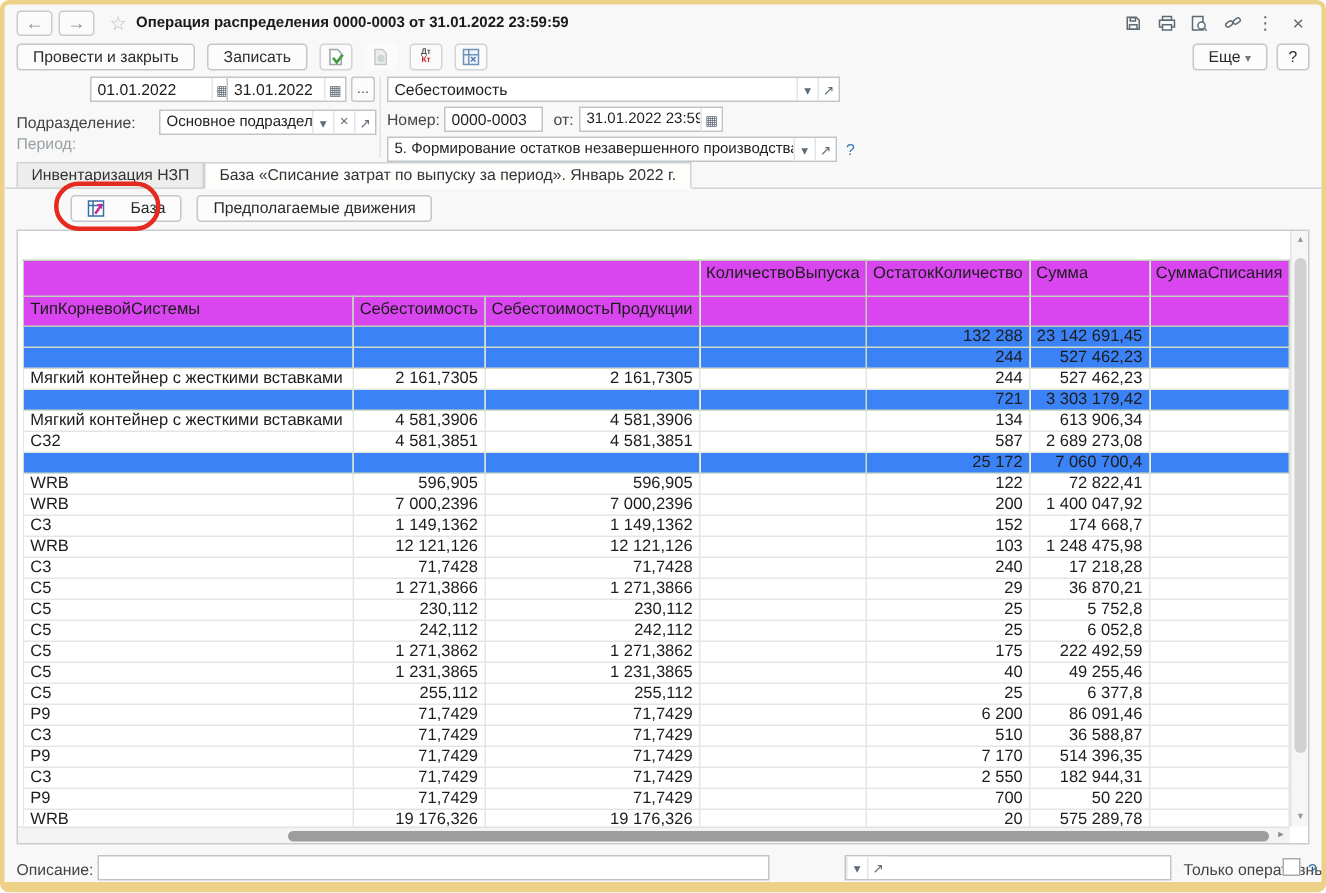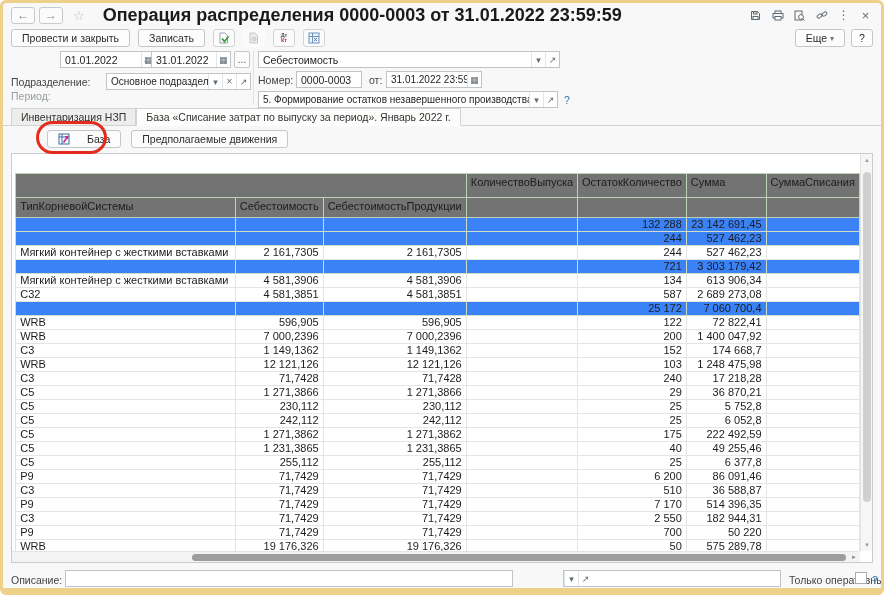--- a/index.html
+++ b/index.html
@@ -8,21 +8,21 @@
     position:relative;width:884px;height:595px;
     border:3px solid #eed189;border-bottom-width:7px;border-radius:6px;
     background:#f7f8f7;overflow:hidden;
     font-family:"Liberation Sans",sans-serif;font-size:11px;color:#222;
   }
   
   .titlebar{position:absolute;left:0;top:0;width:100%;height:24px;display:flex;align-items:center;padding:2px 8px;}
   .navbtn{width:24px;height:17px;border:1px solid #c6cbcd;border-radius:3px;background:#fbfbfb;
     color:#8a9094;font-size:12px;line-height:14px;text-align:center;margin-right:4px;}
   .star{color:#b9bdbf;font-size:13px;margin:0 6px 0 6px;}
-  .wtitle{font-size:18px;font-weight:bold;color:#1a1a1a;white-space:nowrap;margin-left:12px;}
+  .wtitle{font-size:10px;font-weight:bold;color:#1a1a1a;white-space:nowrap;}
   .tb-icons{margin-left:auto;display:flex;align-items:center;gap:7px;}
   .tbicon{width:15px;height:15px;display:flex;align-items:center;justify-content:center;color:#5f6b73;font-size:12px;}
   
   .toolbar{position:absolute;left:0;top:24px;width:100%;height:22px;display:flex;align-items:center;padding:0 8px;gap:8px;}
   .btn{height:18px;border:1px solid #c2c7c9;border-radius:3px;background:#fcfcfc;padding:0 10px;
        display:flex;align-items:center;font-size:10.5px;color:#2b2b2b;white-space:nowrap;}
   .iconbtn{width:22px;height:18px;border:1px solid #d0d4d6;border-radius:3px;background:#fbfbfb;
        display:flex;align-items:center;justify-content:center;}
   .iconbtn.noborder{border-color:transparent;}
   .dtkt{font-size:5.5px;line-height:5px;text-align:center;font-weight:bold;}
@@ -49,21 +49,21 @@
        font-size:10.5px;border:1px solid #cfd3d3;background:#ededec;color:#333;white-space:nowrap;}
   .tab.active{background:#fdfdfc;border-bottom-color:#fdfdfc;}
   
   .subtb{position:absolute;left:0;top:123px;width:100%;height:26px;display:flex;align-items:center;padding:0 0 0 44px;gap:10px;}
   .annot{position:absolute;left:33px;top:118px;width:71px;height:33px;border:3px solid #e52a20;border-radius:17px;z-index:9;pointer-events:none;}
   
   .tablewrap{position:absolute;left:8px;top:150px;width:862px;height:410px;background:#fff;border:1px solid #c9cccd;}
   .gridscroll{position:absolute;left:0;top:0;right:12px;bottom:11px;overflow:hidden;background:#fff;}
   table.grid{border-collapse:collapse;table-layout:fixed;margin-top:19px;font-size:11px;}
   table.grid td{padding:0 4px;white-space:nowrap;overflow:hidden;height:13px;line-height:13px;color:#1c1c1c;}
-  tr.h1 td, tr.h2 td{background:#737373;border:1px solid #c0d1ba;vertical-align:top;line-height:12px;}
+  tr.h1 td, tr.h2 td{background:#d946ef;border:1px solid #c0d1ba;vertical-align:top;line-height:12px;}
   tr.h1 td{height:24px;padding-top:2px;}
   tr.h2 td{height:20px;padding-top:2px;}
   td.gut{background:#fff !important;border:none !important;position:relative;padding:0 !important;}
   tr.grp td{background:#3b82f6;border:1px solid #cfdcc8;}
   tr.itm td{background:#fff;border:1px solid #e2e8df;}
   td.r{text-align:right;}
   td.l{text-align:left;}
   
   .vscroll{position:absolute;top:0;right:0;bottom:11px;width:12px;background:#f6f6f6;border-left:1px solid #e4e4e4;}
   .vthumb{position:absolute;left:2px;top:18px;width:8px;height:330px;background:#d0d0d0;border-radius:4px;}
@@ -484,21 +484,21 @@
               <td class="r">700</td>
               <td class="r">50 220</td>
               <td class="r"></td>
             </tr>
             <tr class="itm">
               <td class="gut"></td>
               <td class="l">WRB</td>
               <td class="r">19 176,326</td>
               <td class="r">19 176,326</td>
               <td class="r"></td>
-              <td class="r">50</td>
+              <td class="r">20</td>
               <td class="r">575 289,78</td>
               <td class="r"></td>
             </tr>
           </tbody>
       </table>
     </div>
     <div class="vscroll">
       <div class="varrow" style="top:3px;">▲</div>
       <div class="vthumb"></div>
       <div class="varrow" style="bottom:3px;">▼</div>

